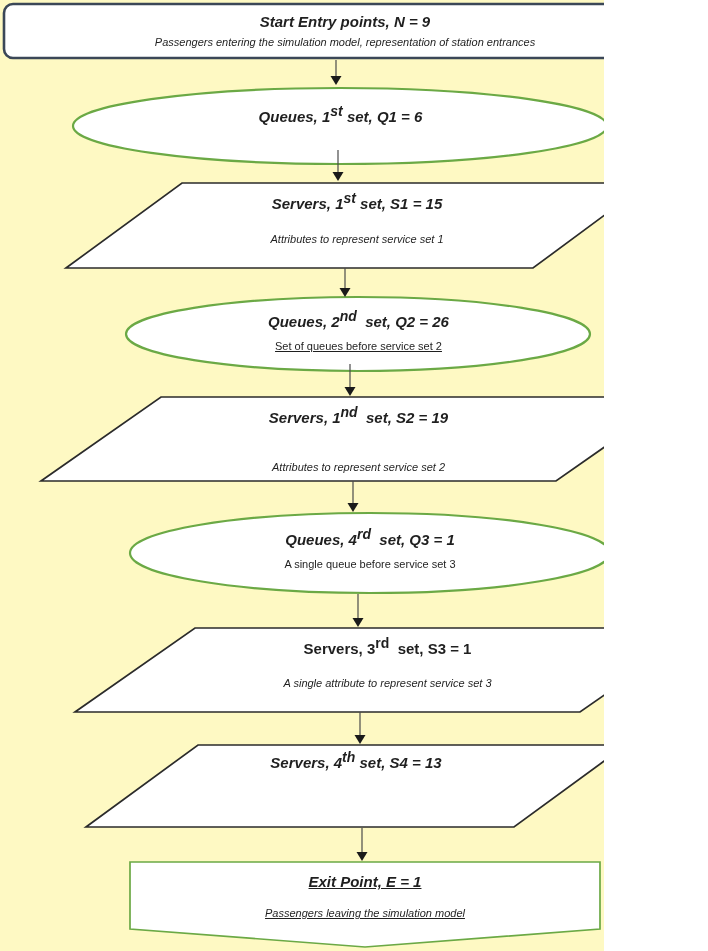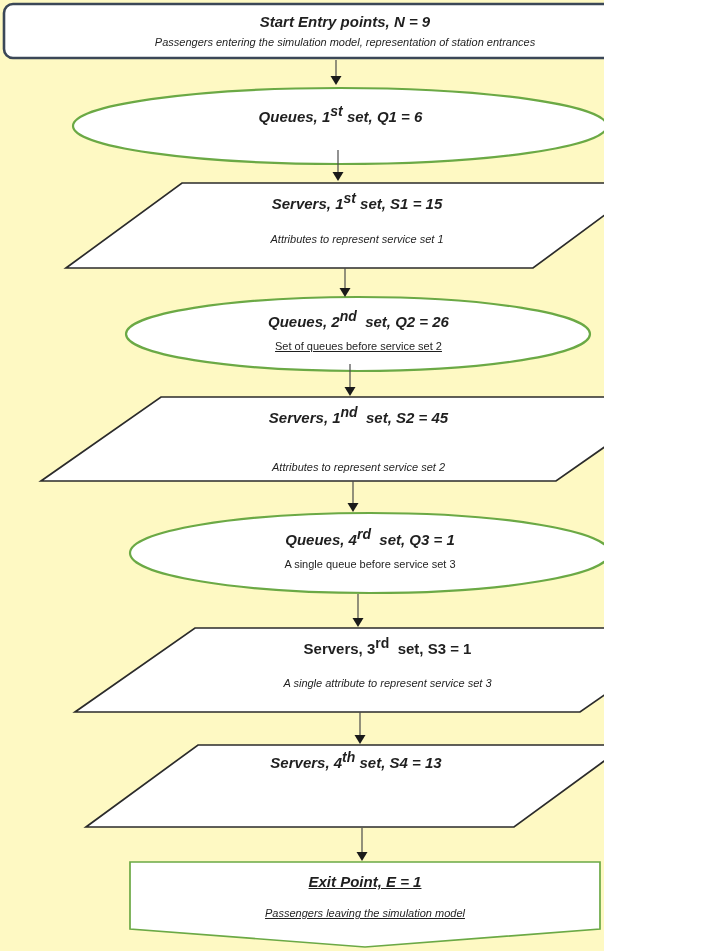--- a/index.html
+++ b/index.html
@@ -78,21 +78,21 @@
     <div class="title it"><span>Servers, 1</span><sup>st</sup><span> set, S1 = 15</span></div>
     <div class="subtitle it" style="margin-top:17px;">Attributes to represent service set 1</div>
   </div>
 
   <div class="node" style="left:126px; top:312px; width:465px;">
     <div class="title it"><span>Queues, 2</span><sup>nd</sup><span>  set, Q2 = 26</span></div>
     <div class="subtitle" style="margin-top:6px;text-decoration:underline;">Set of queues before service set 2</div>
   </div>
 
   <div class="node" style="left:41px; top:408px; width:635px;">
-    <div class="title it"><span>Servers, 1</span><sup>nd</sup><span>  set, S2 = 45</span></div>
+    <div class="title it"><span>Servers, 1</span><sup>nd</sup><span>  set, S2 = 19</span></div>
     <div class="subtitle it" style="margin-top:31px;">Attributes to represent service set 2</div>
   </div>
 
   <div class="node" style="left:130px; top:530px; width:480px;">
     <div class="title it"><span>Queues, 4</span><sup>rd</sup><span>  set, Q3 = 1</span></div>
     <div class="subtitle" style="margin-top:6px;">A single queue before service set 3</div>
   </div>
 
   <div class="node" style="left:75px; top:639px; width:625px;">
     <div class="title"><span>Servers, 3</span><sup>rd</sup><span>  set, S3 = 1</span></div>

